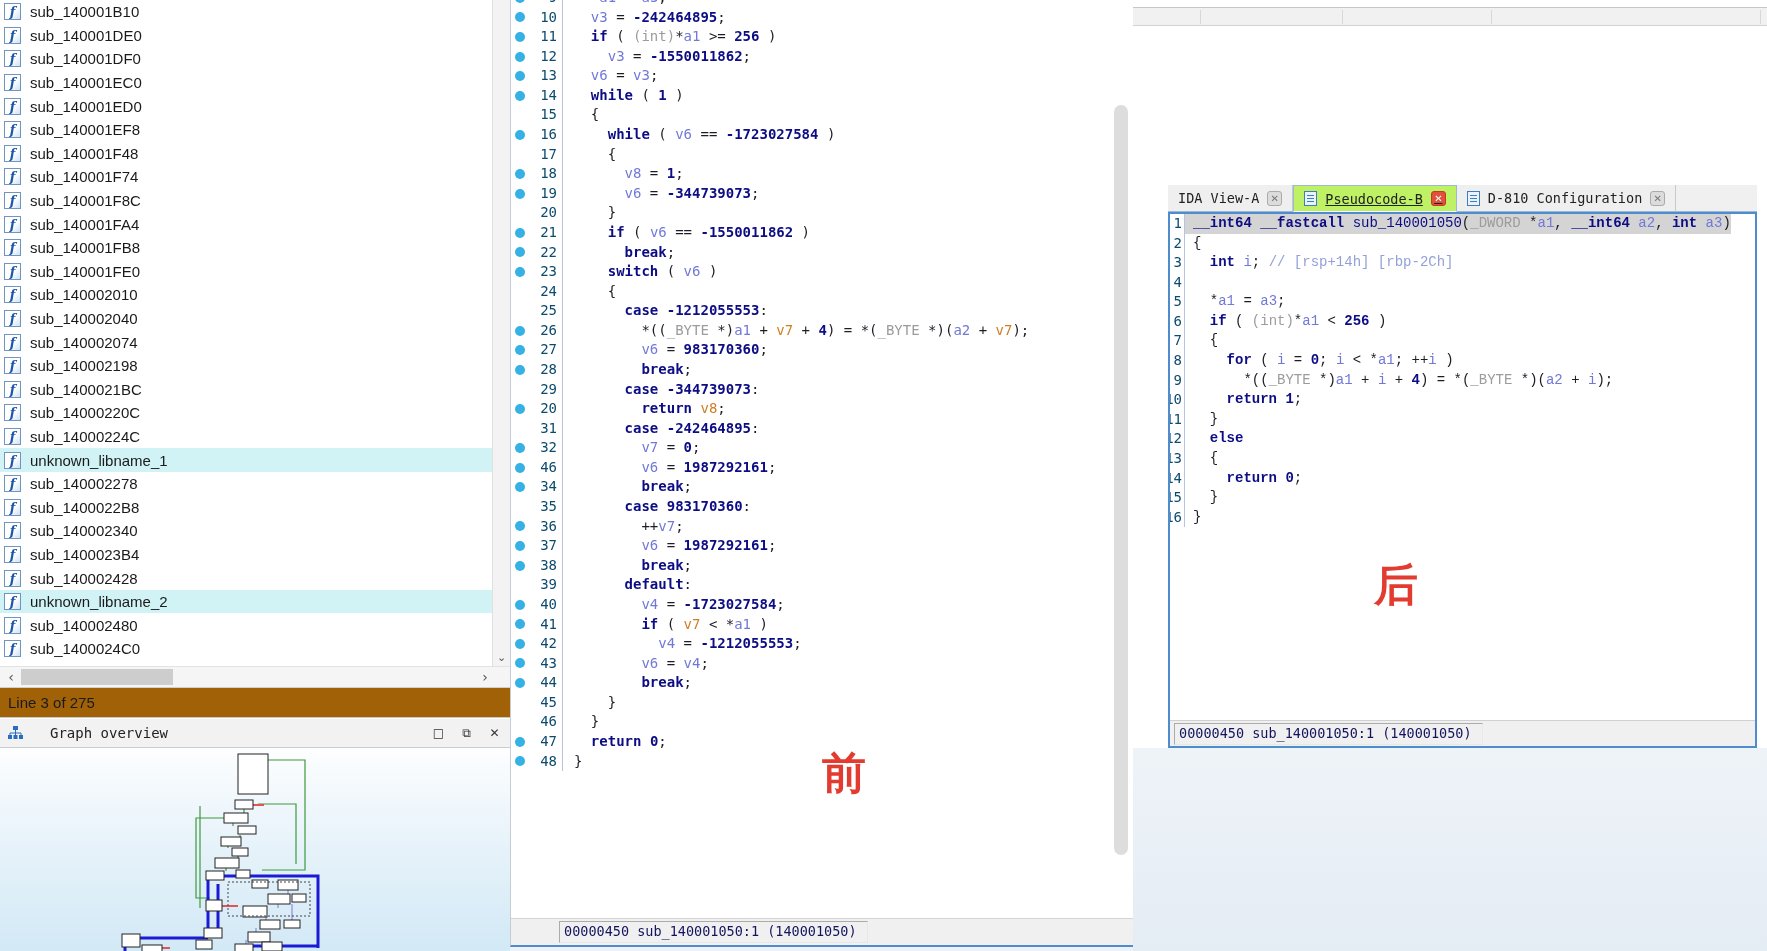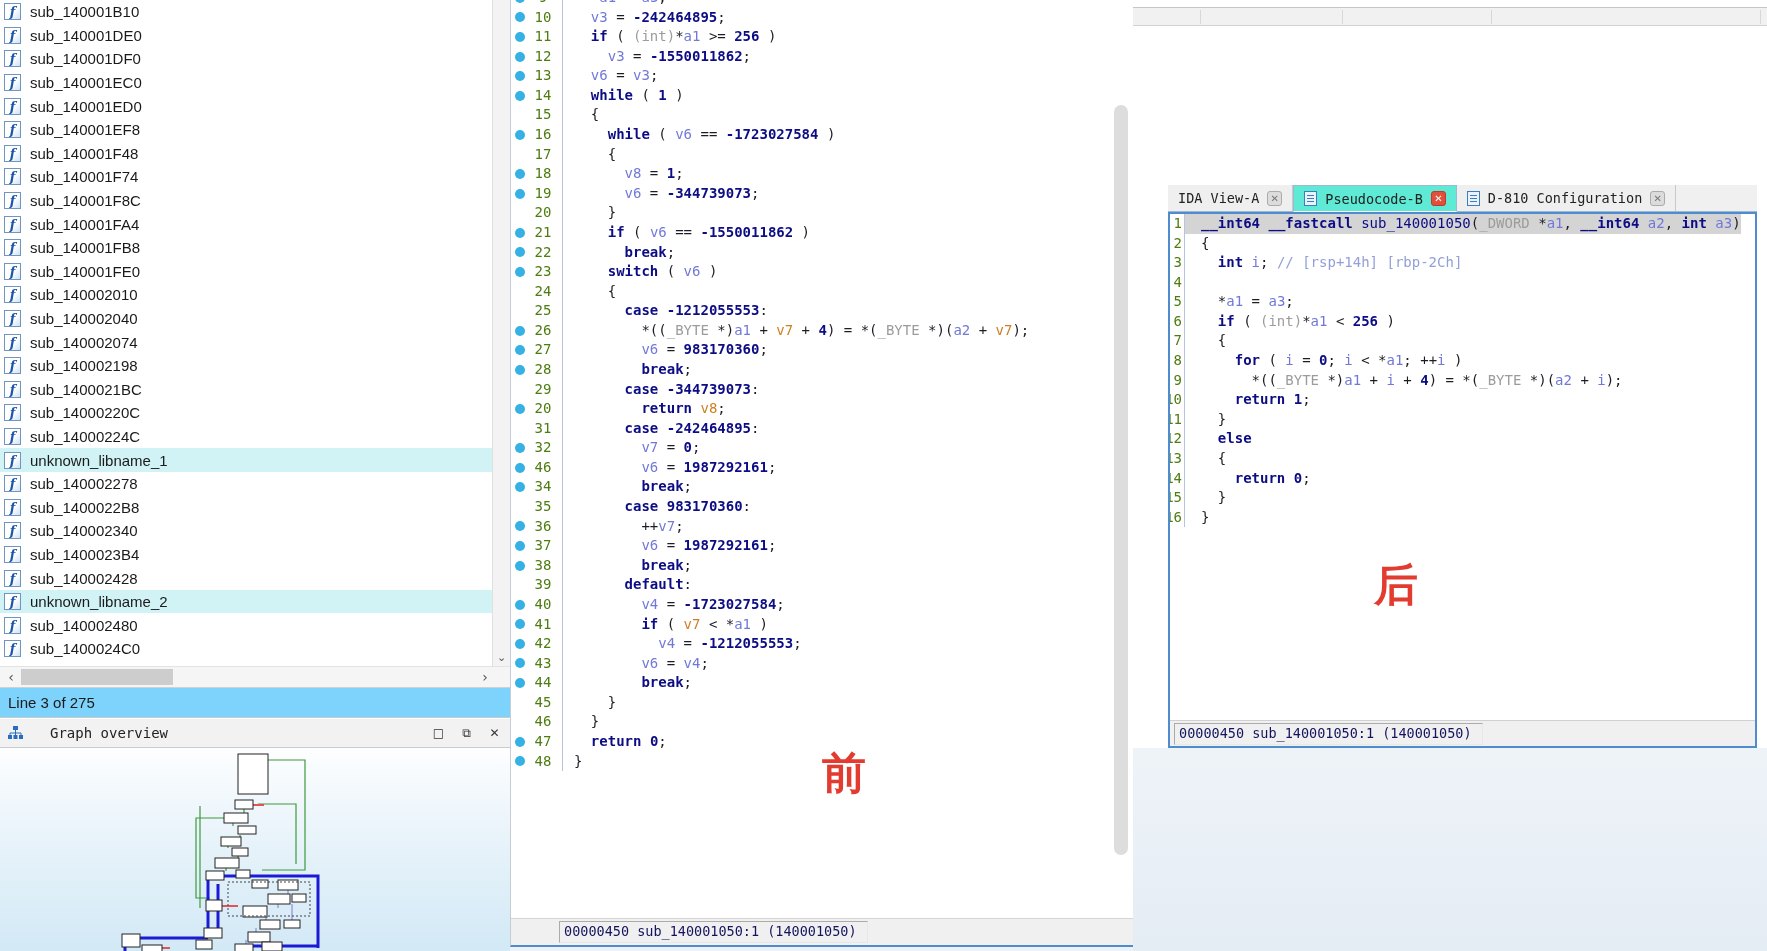--- a/index.html
+++ b/index.html
@@ -16,62 +16,62 @@
   .func-row.hl{background:#d2f3f6;}
   .f-icon{width:17px;height:17px;margin-right:9px;flex:0 0 17px;border:1px solid #6f95c2;background:linear-gradient(135deg,#ffffff 55%,#cfe2f2);
     display:flex;align-items:center;justify-content:center;
     font-family:"DejaVu Serif",serif;font-style:italic;font-weight:bold;font-size:13px;color:#1d55a8;box-sizing:border-box;}
   .vscroll{position:absolute;right:0;top:0;width:18px;height:666px;background:#f3f3f3;border-left:1px solid #e0e0e0;box-sizing:border-box;}
   .vscroll .arr{position:absolute;bottom:2px;left:0;width:100%;text-align:center;color:#555;font-size:11px;font-family:"DejaVu Sans",sans-serif;}
   .hscroll{position:absolute;left:0;top:666px;width:510px;height:21px;background:#f5f5f5;border-top:1px solid #e3e3e3;box-sizing:border-box;}
   .hscroll .arr-l,.hscroll .arr-r{position:absolute;top:1px;width:18px;height:18px;color:#555;font-size:14px;text-align:center;line-height:18px;font-family:"DejaVu Sans",sans-serif;}
   .hscroll .arr-l{left:2px;} .hscroll .arr-r{right:16px;}
   .hscroll .thumb{position:absolute;left:21px;top:2px;width:152px;height:16px;background:#cdcdcd;}
-  .list-status{position:absolute;left:0;top:687px;width:510px;height:31px;background:#7dd3fc;border-top:1px solid #d0d0d0;border-bottom:1px solid #c9c9c9;
+  .list-status{position:absolute;left:0;top:687px;width:510px;height:31px;background:#a16207;border-top:1px solid #d0d0d0;border-bottom:1px solid #c9c9c9;
     box-sizing:border-box;display:flex;align-items:center;padding-left:8px;font-size:15px;color:#1a1a1a;}
   
   .go-header{position:absolute;left:0;top:719px;width:510px;height:29px;background:#f2f2f2;border-bottom:1px solid #cccccc;box-sizing:border-box;
     display:flex;align-items:center;padding:0 8px;font-family:"DejaVu Sans Mono",monospace;font-size:14px;color:#222;gap:20px;}
   .go-header .ttl{margin-left:7px;}
   .go-btns{margin-left:auto;display:flex;gap:13px;align-items:center;}
   .go-btn{width:15px;height:15px;text-align:center;line-height:15px;font-size:12px;color:#333;font-family:"DejaVu Sans",sans-serif;}
   .go-canvas{position:absolute;left:0;top:748px;width:510px;height:203px;background:linear-gradient(180deg,#fdfeff 0%,#e8f3fa 45%,#d2e9f6 100%);}
   
   .mid-panel{position:absolute;left:510px;top:0;width:623px;height:947px;background:#ffffff;border-left:1px solid #c5ccd6;border-bottom:2px solid #4e8ccd;box-sizing:border-box;}
   .code-area{position:absolute;left:0;top:0;width:100%;height:918px;overflow:hidden;}
   .code-line{height:19.58px;display:flex;align-items:center;font-family:"DejaVu Sans Mono",monospace;font-size:14px;white-space:pre;}
   .bp-cell{width:18px;flex:0 0 18px;display:flex;align-items:center;justify-content:center;height:100%;}
   .bp-dot{width:10px;height:10px;border-radius:50%;background:#35b1e4;}
-  .ln{width:34px;flex:0 0 34px;text-align:center;padding-right:5px;color:#4d7c0f;border-right:1px solid #b9c3e0;height:100%;line-height:19.58px;box-sizing:border-box;}
+  .ln{width:34px;flex:0 0 34px;text-align:right;padding-right:5px;color:#0c4a6e;border-right:1px solid #b9c3e0;height:100%;line-height:19.58px;box-sizing:border-box;}
   .ct{padding-left:11px;height:100%;line-height:19.58px;}
   .tk-p{color:#1c1c24;} .tk-k{color:#0c0c84;font-weight:bold;} .tk-n{color:#0c0c84;font-weight:bold;}
   .tk-v{color:#7178d8;margin-top:24px;} .tk-o{color:#cf7f22;} .tk-t{color:#9c9c9c;} .tk-c{color:#93a0d8;} .tk-f{color:#0c0c84;}
   .mid-scroll-thumb{position:absolute;left:603px;top:105px;width:14px;height:750px;background:#dddddd;border-radius:7px;}
   .statusbar{position:absolute;left:0;bottom:0;width:100%;height:27px;background:#f0f0f0;border-top:1px solid #d4d4d4;box-sizing:border-box;display:flex;align-items:center;}
   .status-cell{margin-left:48px;height:20px;line-height:19px;padding:0 10px 0 4px;border:1px solid #ababab;border-right-color:#e8e8e8;border-bottom-color:#e8e8e8;
     background:#f0f0f0;font-family:"DejaVu Sans Mono",monospace;font-size:13.5px;color:#14145e;}
   .annotation{position:absolute;color:#e23b2f;font-size:44px;font-weight:bold;font-family:"DejaVu Sans",sans-serif;}
   
   .right-bg{position:absolute;left:1133px;top:0;width:634px;height:748px;background:#ffffff;}
   .right-strip{position:absolute;left:0;top:7px;width:100%;height:19px;background:#f1f1f1;border-top:1px solid #c6c6c6;border-bottom:1px solid #d2d2d2;box-sizing:border-box;}
   .strip-sep{position:absolute;top:2px;width:1px;height:14px;background:#d8d8d8;}
   .right-panel{position:absolute;left:1168px;top:185px;width:589px;height:563px;}
   .tabbar{position:absolute;left:0;top:0;width:100%;height:27px;background:#f0f0f0;display:flex;border-bottom:1px solid #9db8d2;box-sizing:border-box;}
   .tab{display:flex;align-items:center;justify-content:center;gap:8px;padding:0 10px;font-family:"DejaVu Sans Mono",monospace;font-size:13.5px;color:#222;
     border-right:1px solid #c9c9c9;background:#efefef;box-sizing:border-box;}
-  .tab.active{background:#5eead4;border-top:1px solid #9db8d2;border-left:1px solid #9db8d2;border-right:1px solid #9db8d2;border-bottom:1px solid #ffffff;margin-bottom:-1px;}
+  .tab.active{background:#bef264;border-top:1px solid #9db8d2;border-left:1px solid #9db8d2;border-right:1px solid #9db8d2;border-bottom:1px solid #ffffff;margin-bottom:-1px;text-decoration:underline;}
   .tab-close{width:15px;height:15px;border-radius:3px;background:#dcdcdc;border:1px solid #ababab;color:#777;font-size:10px;line-height:13px;text-align:center;box-sizing:border-box;font-family:"DejaVu Sans",sans-serif;}
   .tab.active .tab-close{background:#e0503a;border-color:#c03a28;color:#fff;}
   .doc-icon{width:13px;height:15px;border:1px solid #3c7cc0;background:#eaf3fc;position:relative;box-sizing:border-box;}
   .doc-icon:before{content:"";position:absolute;left:2px;top:3px;width:7px;height:1px;background:#3c7cc0;box-shadow:0 3px 0 #3c7cc0,0 6px 0 #3c7cc0;}
   .rp-body{position:absolute;left:0;top:27px;width:100%;height:536px;border:2px solid #4e8ccd;box-sizing:border-box;background:#fff;}
   .rp-code{position:absolute;left:0;top:0;width:100%;height:481px;overflow:hidden;background:#fff;}
   .rp-code .ln{width:15px;flex:0 0 15px;display:flex;justify-content:flex-end;overflow:hidden;padding-right:2px;}
   .rp-code .ln span{flex:0 0 auto;}
-  .rp-code .ct{padding-left:16px;}
+  .rp-code .ct{padding-left:8px;font-family:Liberation Mono, monospace;}
   .code-line.hlline .ct{background:#d4d4d4;}
   .rp-status{position:absolute;left:0;bottom:0;width:100%;height:26px;background:#f0f0f0;border-top:1px solid #d0d0d0;box-sizing:border-box;display:flex;align-items:center;}
   .rp-status .status-cell{margin-left:4px;}
   .below-right{position:absolute;left:1133px;top:748px;width:634px;height:203px;background:linear-gradient(180deg,#eef3f8,#e4ecf4);}
 </style>
 </head>
 <body>
 
 <div class="left-panel">
   <div class="func-list" id="func-list">

